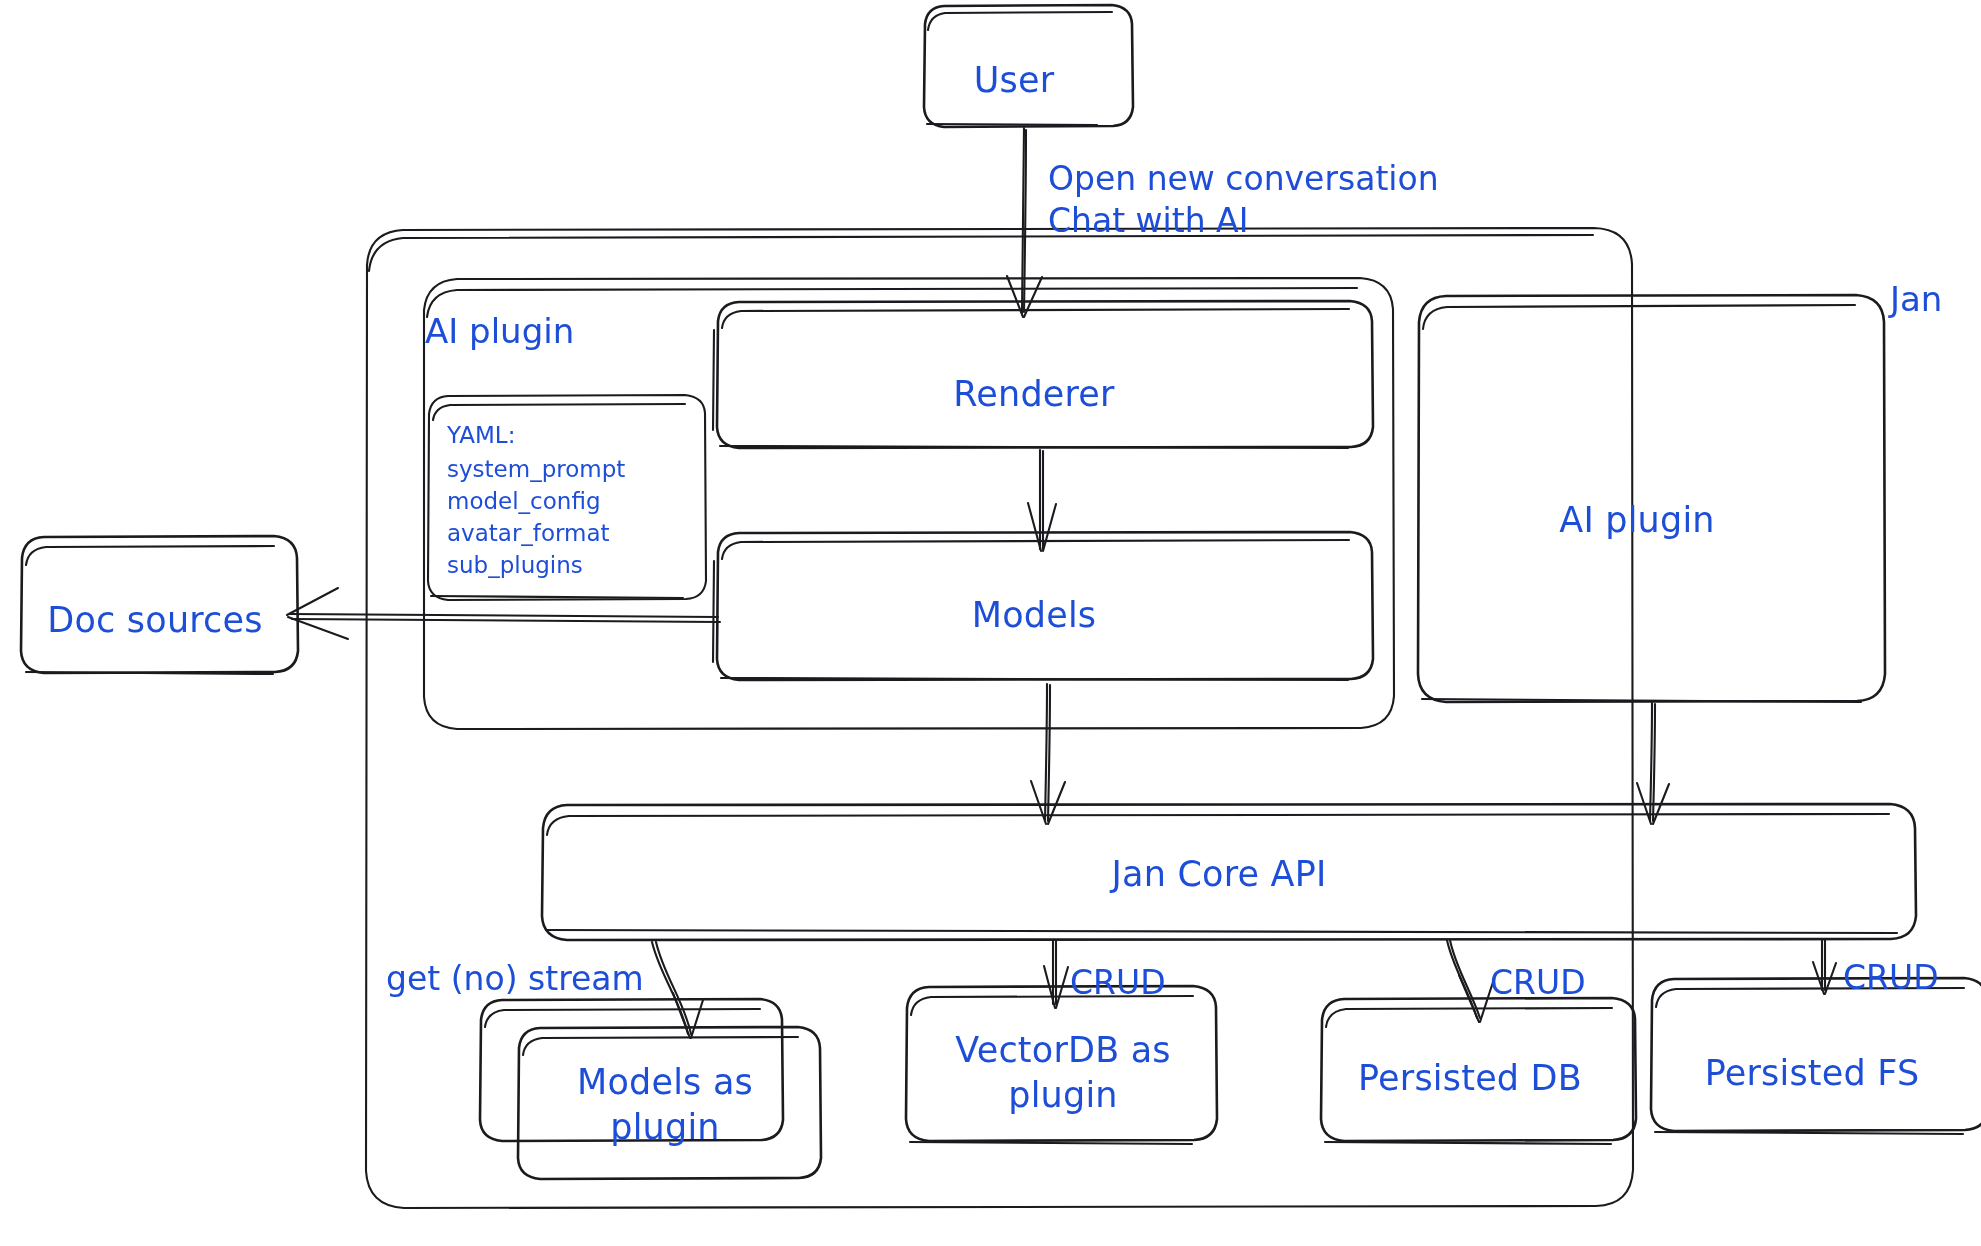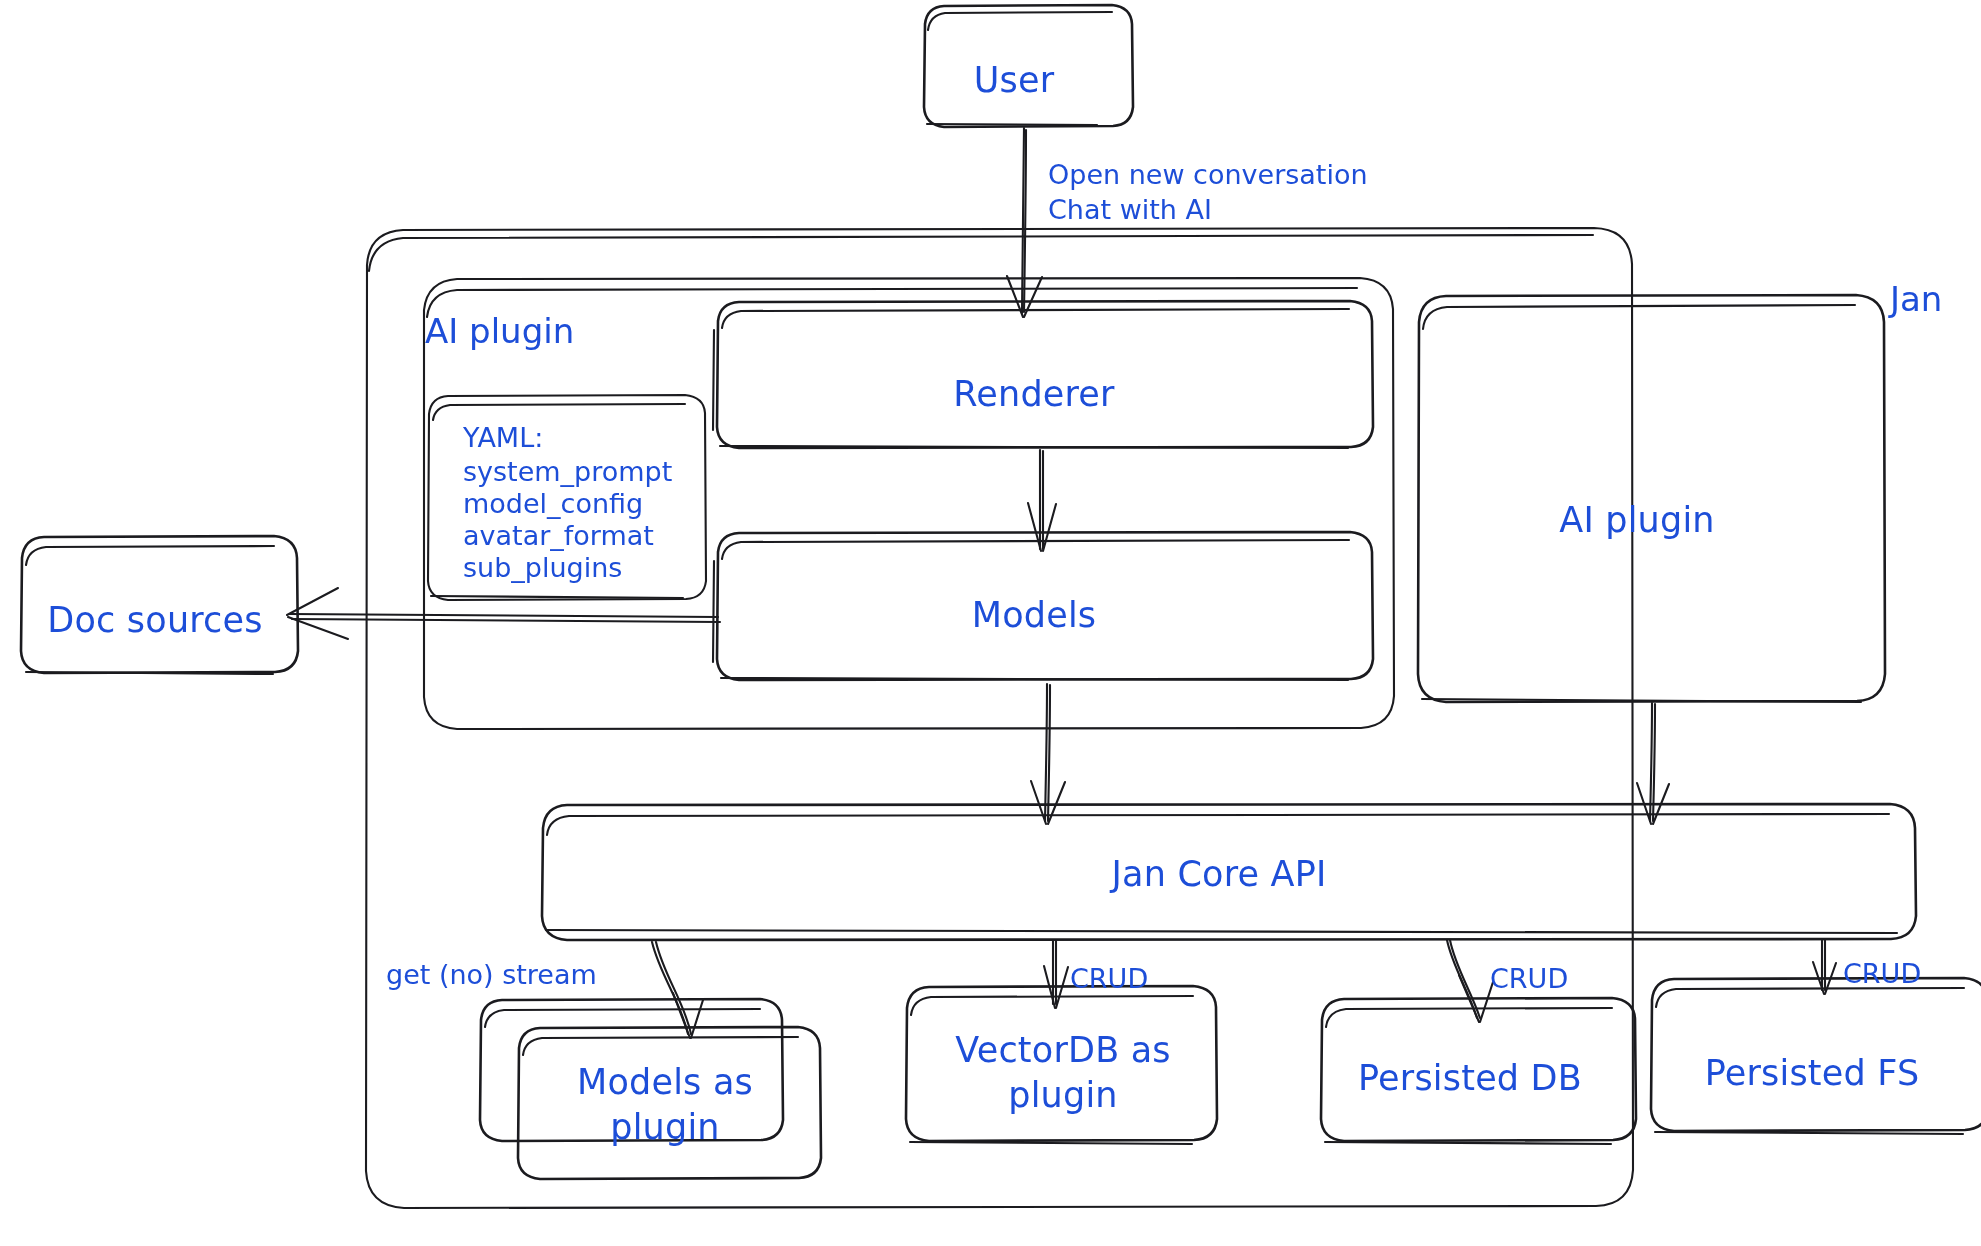--- a/index.html
+++ b/index.html
@@ -3,22 +3,22 @@
 <meta charset="utf-8">
 <style>
   html,body{margin:0;padding:0;background:#ffffff;}
   body{width:1981px;height:1246px;position:relative;overflow:hidden;
        font-family:"DejaVu Sans","Liberation Sans",sans-serif;}
   #canvas{position:absolute;inset:0;width:1981px;height:1246px;}
   .lbl{position:absolute;color:#1d4ed8;font-family:"DejaVu Sans","Liberation Sans",sans-serif;
        white-space:pre;line-height:1.28;pointer-events:none;}
   .ctr{text-align:center;transform:translate(-50%,-50%);}
   .node-text{font-size:35px;letter-spacing:.2px;}
-  .edge-text{font-size:27px;}
-  .small-text{font-size:27px;margin-left:16px;}
+  .edge-text{font-size:33px;}
+  .small-text{font-size:23px;}
   .group-text{font-size:34px;}
 </style>
 </head>
 <body>
 
 <svg id="canvas" viewBox="0 0 1981 1246" xmlns="http://www.w3.org/2000/svg">
   <defs>
     <style>
       .s{fill:none;stroke:#1b1b1f;stroke-linecap:round;stroke-linejoin:round;}
       .b{stroke-width:2.6;}

